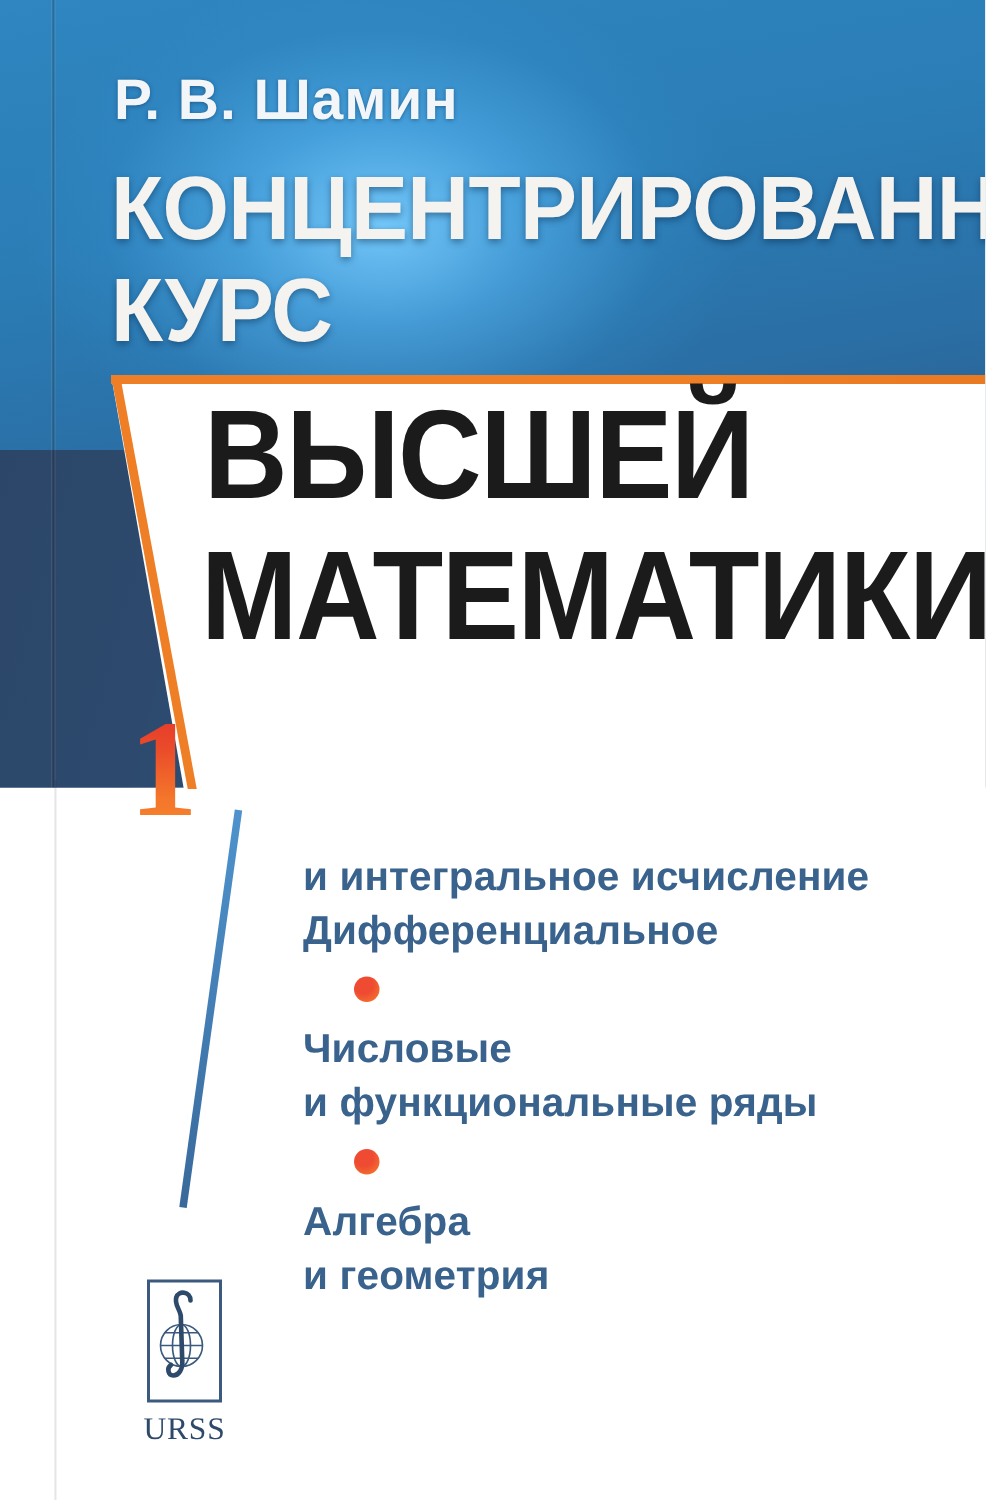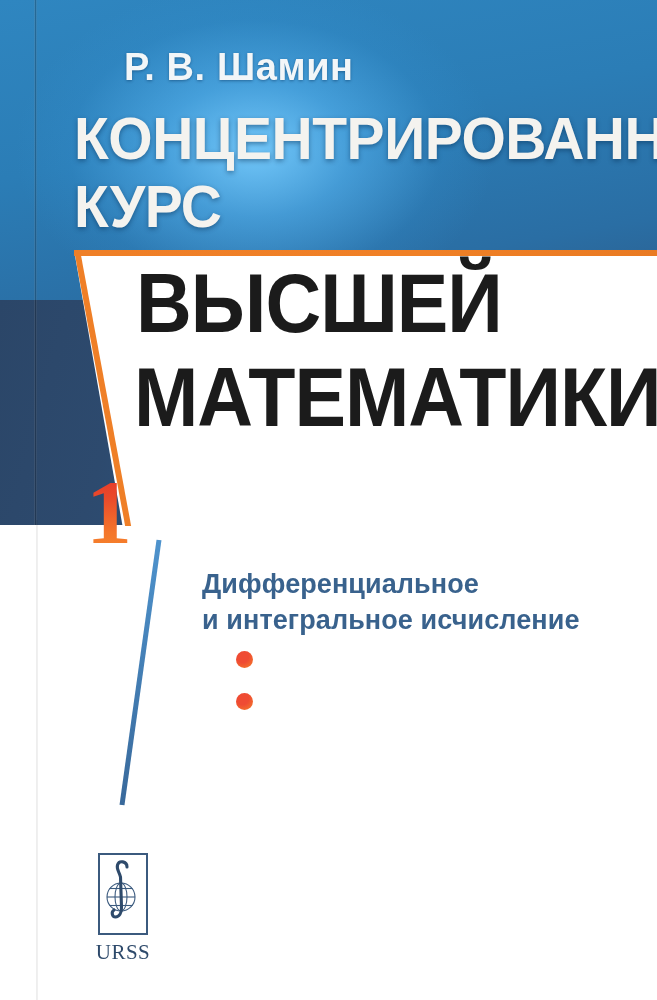--- a/index.html
+++ b/index.html
@@ -70,21 +70,20 @@
   .author {
     position: absolute;
     left: 76px;
     top: 46px;
     font-size: 38px;
     font-weight: 700;
     color: #f2f6f8;
     letter-spacing: 0.6px;
     text-shadow: 0 1px 3px rgba(0,40,80,0.45);
     white-space: nowrap;
-    margin-left: 48px;
   }
 
   
   .title-light {
     position: absolute;
     left: 74px;
     color: #f4f3ef;
     font-weight: 700;
     font-family: "Liberation Sans Narrow", "Liberation Sans", sans-serif;
     letter-spacing: -0.5px;
@@ -279,33 +278,41 @@
       </defs>
       <path d="M 657 12 L 159 12" stroke="url(#frameGradTop)" stroke-width="5" fill="none"></path>
       <path d="M 159 12 L 122 277" stroke="url(#frameGradSide)" stroke-width="5" fill="none"></path>
       <path d="M 122 277 L 0 277" stroke="url(#frameGradBot)" stroke-width="5" fill="none"></path>
     </svg>
   </div>
 
   <div class="subtitle-list">
 
     <div class="sub-entry">
+      <span class="line">и интегральное исчисление</span>
       <span class="line">Дифференциальное</span>
-      <span class="line">и интегральное исчисление</span>
     </div>
 
     <div class="bullet-row">
       <span class="bullet-dot"></span>
     </div>
 
+    <div class="sub-entry">
+      <span class="line">Числовые</span>
+      <span class="line">и функциональные ряды</span>
+    </div>
 
     <div class="bullet-row">
       <span class="bullet-dot"></span>
     </div>
 
+    <div class="sub-entry">
+      <span class="line">Алгебра</span>
+      <span class="line">и геометрия</span>
+    </div>
 
   </div>
 
   <div class="urss-logo">
     <div class="urss-frame">
       <svg width="42" height="74" viewBox="0 0 42 74" aria-hidden="true">
         <g stroke="#3b5a7e" fill="none" stroke-width="1.1">
           <circle cx="21" cy="42" r="14"></circle>
           <ellipse cx="21" cy="42" rx="6" ry="14"></ellipse>
           <line x1="7" y1="42" x2="35" y2="42"></line>

